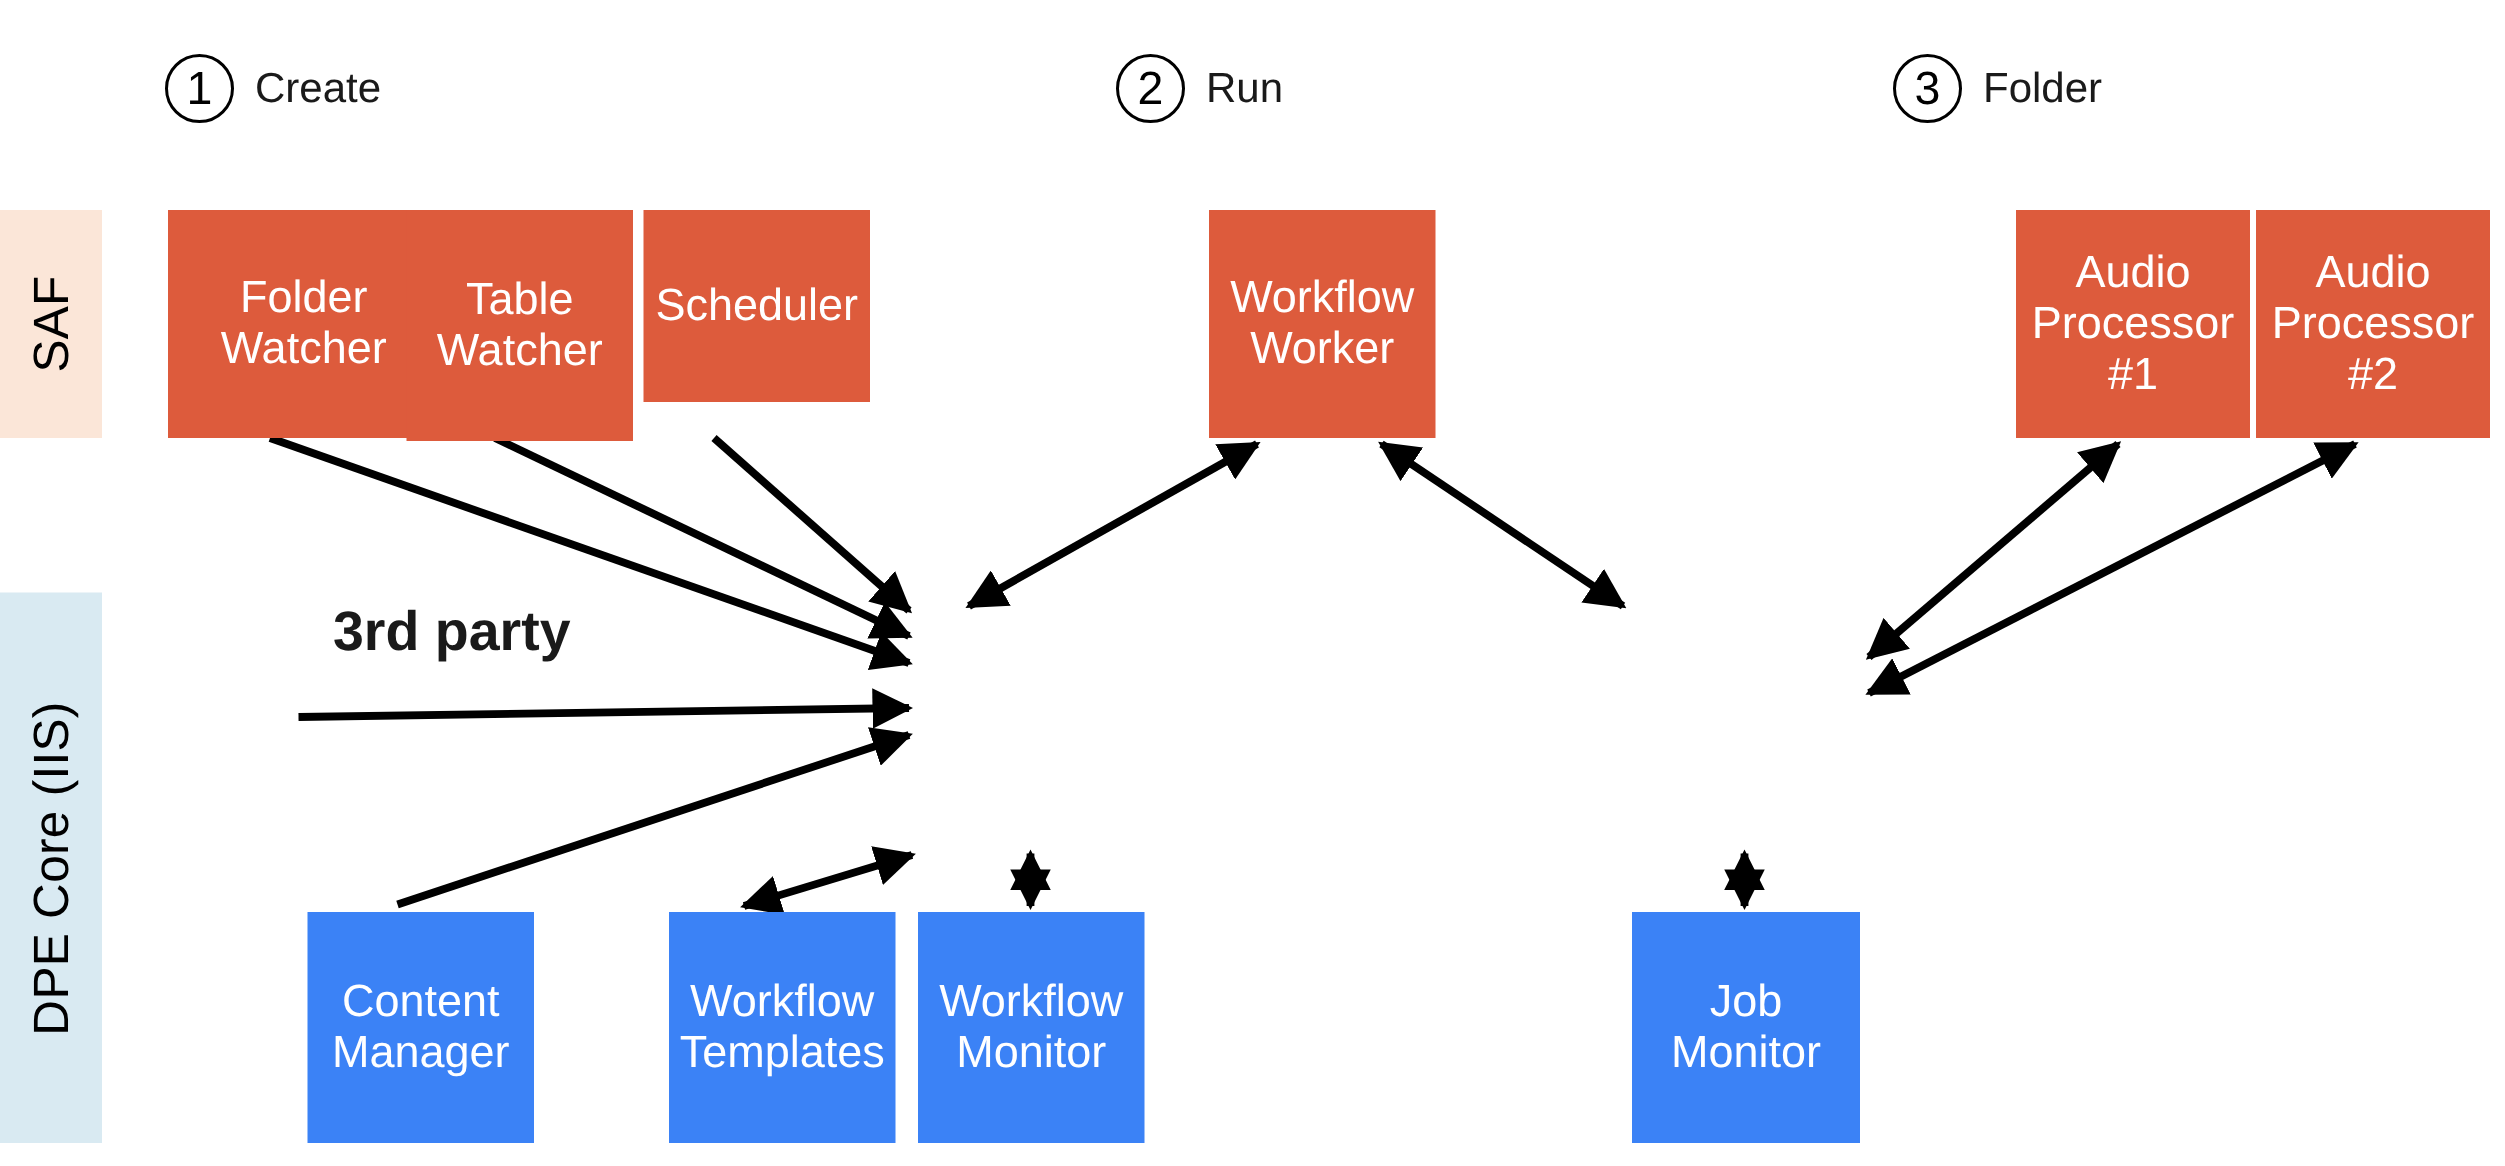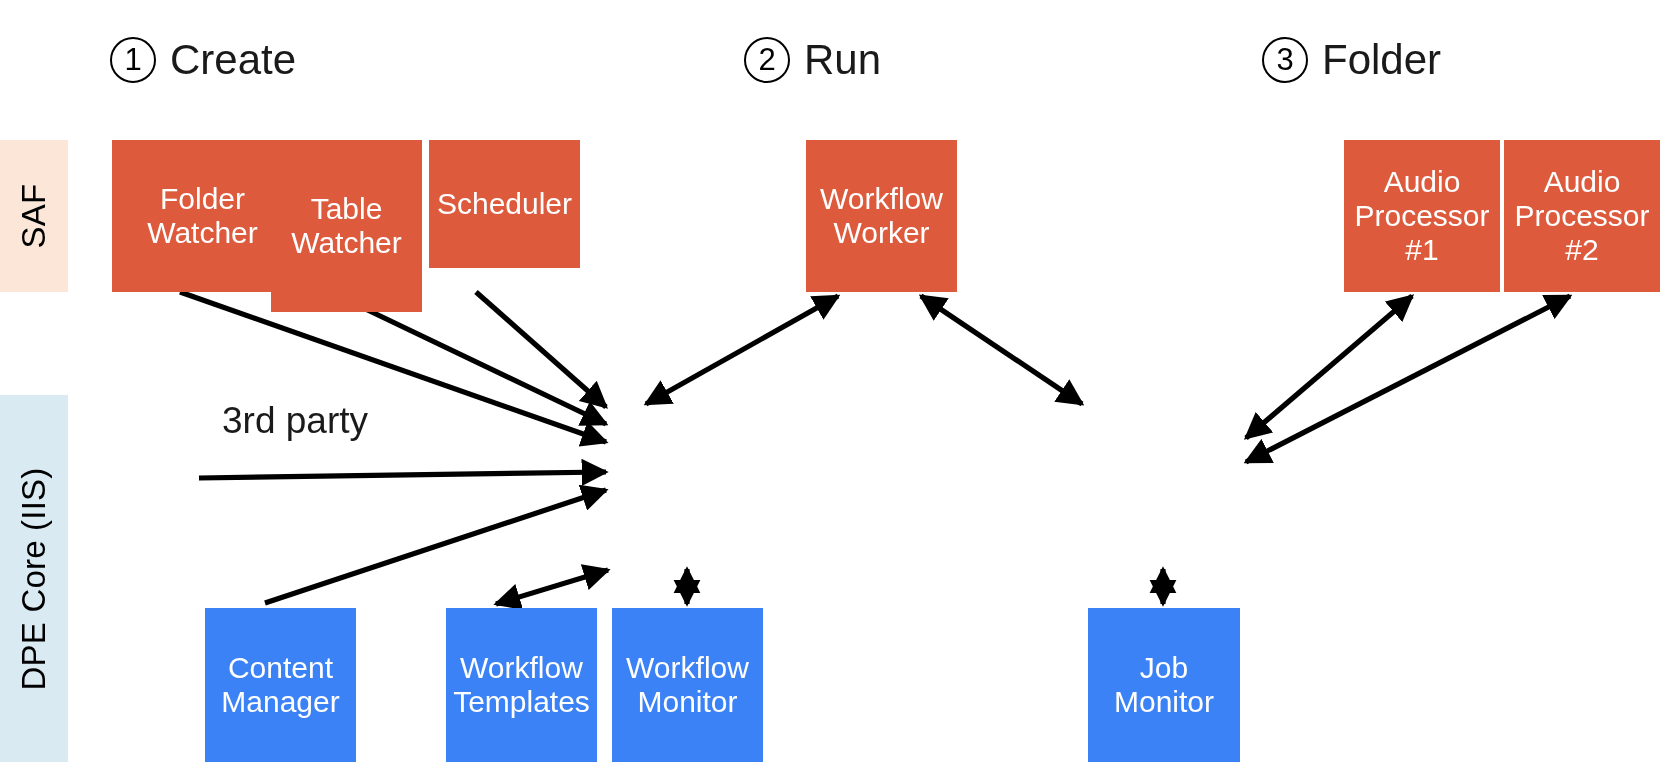--- a/index.html
+++ b/index.html
@@ -53,21 +53,21 @@
     border: 2.3px solid #000000;
     border-radius: 50%;
     display: flex;
     align-items: center;
     justify-content: center;
     font-size: 31px;
     color: #000000;
     box-sizing: border-box;
   }
   .phase-label {
-    font-size: 42px;
+    font-size: 28px;
     color: #1a1a1a;
   }
   .node {
     position: absolute;
     display: flex;
     align-items: center;
     justify-content: center;
     text-align: center;
     color: #ffffff;
     font-size: 30px;
@@ -134,21 +134,21 @@
       <div class="phase" style="left: 1262px; top: 36px;">
         <span class="phase-num">3</span>
         <span class="phase-label">Folder</span>
       </div>
     </div>
   <div id="node-layer">
       <div class="node saf" style="left: 112px; top: 140px; width: 181px; height: 152px; text-align: center;">
         <span style="white-space: pre-line;">Folder
 Watcher</span>
       </div>
-      <div class="node saf" style="left: 271px; top: 140px; width: 151px; height: 172px;">
+      <div class="node saf" style="left: 271px; top: 140px; width: 151px; height: 154px;">
         <span style="white-space: pre-line;">Table
 Watcher</span>
       </div>
       <div class="node saf" style="left: 429px; top: 140px; width: 151px; height: 128px;">
         <span style="white-space: pre-line;">Scheduler</span>
       </div>
       <div class="node saf" style="left: 806px; top: 140px; width: 151px; height: 152px;">
         <span style="white-space: pre-line;">Workflow
 Worker</span>
       </div>
@@ -181,16 +181,16 @@
       <div class="node core-store" style="left: 612px; top: 608px; width: 151px; height: 154px;">
         <span style="white-space: pre-line;">Workflow
 Monitor</span>
       </div>
       <div class="node core-store" style="left: 1088px; top: 608px; width: 152px; height: 154px;">
         <span style="white-space: pre-line;">Job
 Monitor</span>
       </div>
     </div>
   <div id="label-layer">
-      <div class="free-label" style="left: 222px; top: 400px;">3rd party</div>
+      <div class="free-label" style="left: 222px; top: 400px; font-weight: bold;">3rd party</div>
     </div>
 
 </div>
 
 </body></html>

